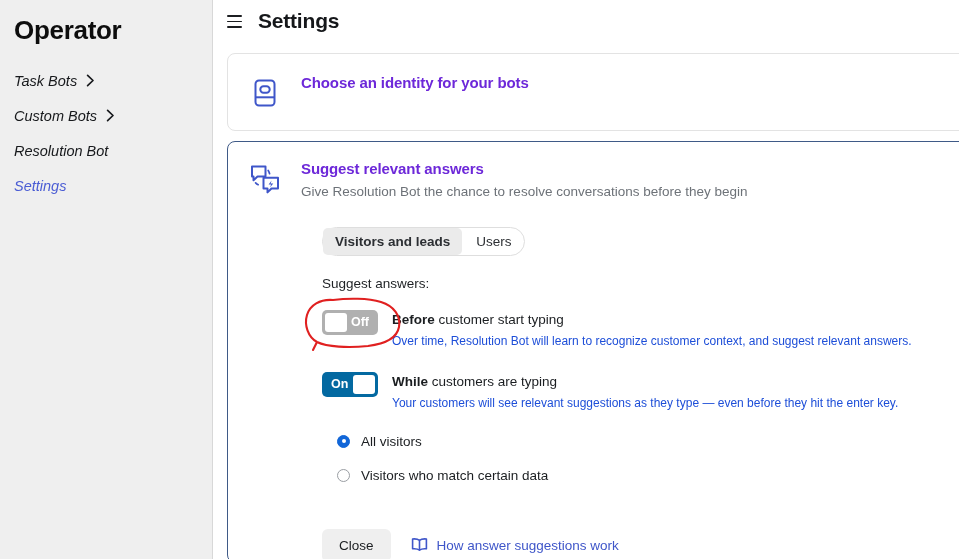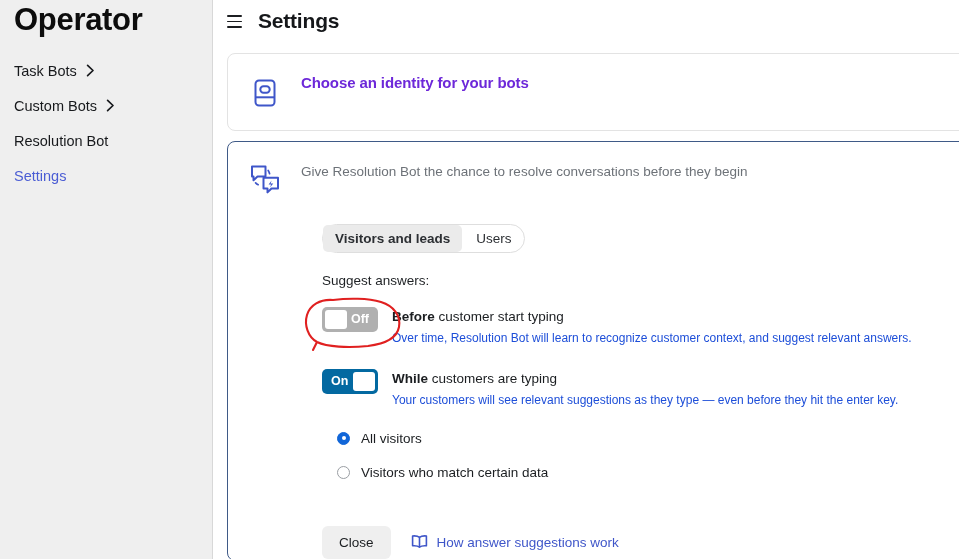--- a/index.html
+++ b/index.html
@@ -30,31 +30,32 @@
     width: 213px;
     height: 559px;
     background: #efefef;
     border-right: 1px solid #d8d8d8;
     flex: 0 0 213px;
     position: relative;
     padding: 0 14px;
   }
 
   .brand {
-    font-size: 31px;
+    font-size: 26px;
     font-weight: bold;
     letter-spacing: -0.3px;
     color: #0d0d0d;
-    margin-top: 1px;
+    margin-top: 11px;
     padding: 0 0 0 0;
     line-height: 38px;
   }
 
   .nav {
     margin-top: 14px;
+    font-style: italic;
   }
 
   .nav-item {
     display: flex;
     align-items: center;
     height: 35px;
     font-size: 14.5px;
     color: #17191c;
     cursor: pointer;
     white-space: nowrap;
@@ -426,20 +427,21 @@
           <div class="card-icon">
             <svg width="36" height="36" viewBox="0 0 36 36" fill="none" aria-hidden="true">
               <path d="M5 5.5 H18.5 V15.5 H10.5 L6.5 19.3 V15.5 H5 Z" stroke="#3f56c9" stroke-width="2" stroke-linejoin="round"></path>
               <path d="M21.2 9.5 a9.5 9.5 0 0 1 1.4 3.2" stroke="#3f56c9" stroke-width="1.7" stroke-linecap="round"></path>
               <path d="M8.6 21.8 a9.5 9.5 0 0 0 2.6 1.9" stroke="#3f56c9" stroke-width="1.7" stroke-linecap="round"></path>
               <path d="M16.5 16.8 H31 V27.5 H24.5 L20.5 31.4 V27.5 H16.5 Z" fill="#ffffff" stroke="#3f56c9" stroke-width="2" stroke-linejoin="round"></path>
               <path d="M24.6 19.4 L21.6 23.4 H24.2 L22.9 26.6 L26.3 22.4 H23.6 Z" fill="#3f56c9"></path>
             </svg>
           </div>
           <div class="card-head-text">
+            <div class="card-title">Suggest relevant answers</div>
             <div class="card-sub">Give Resolution Bot the chance to resolve conversations before they begin</div>
           </div>
         </div>
 
         
         <div class="segmented">
           <button class="seg-btn selected">Visitors and leads</button>
           <button class="seg-btn">Users</button>
         </div>
 

